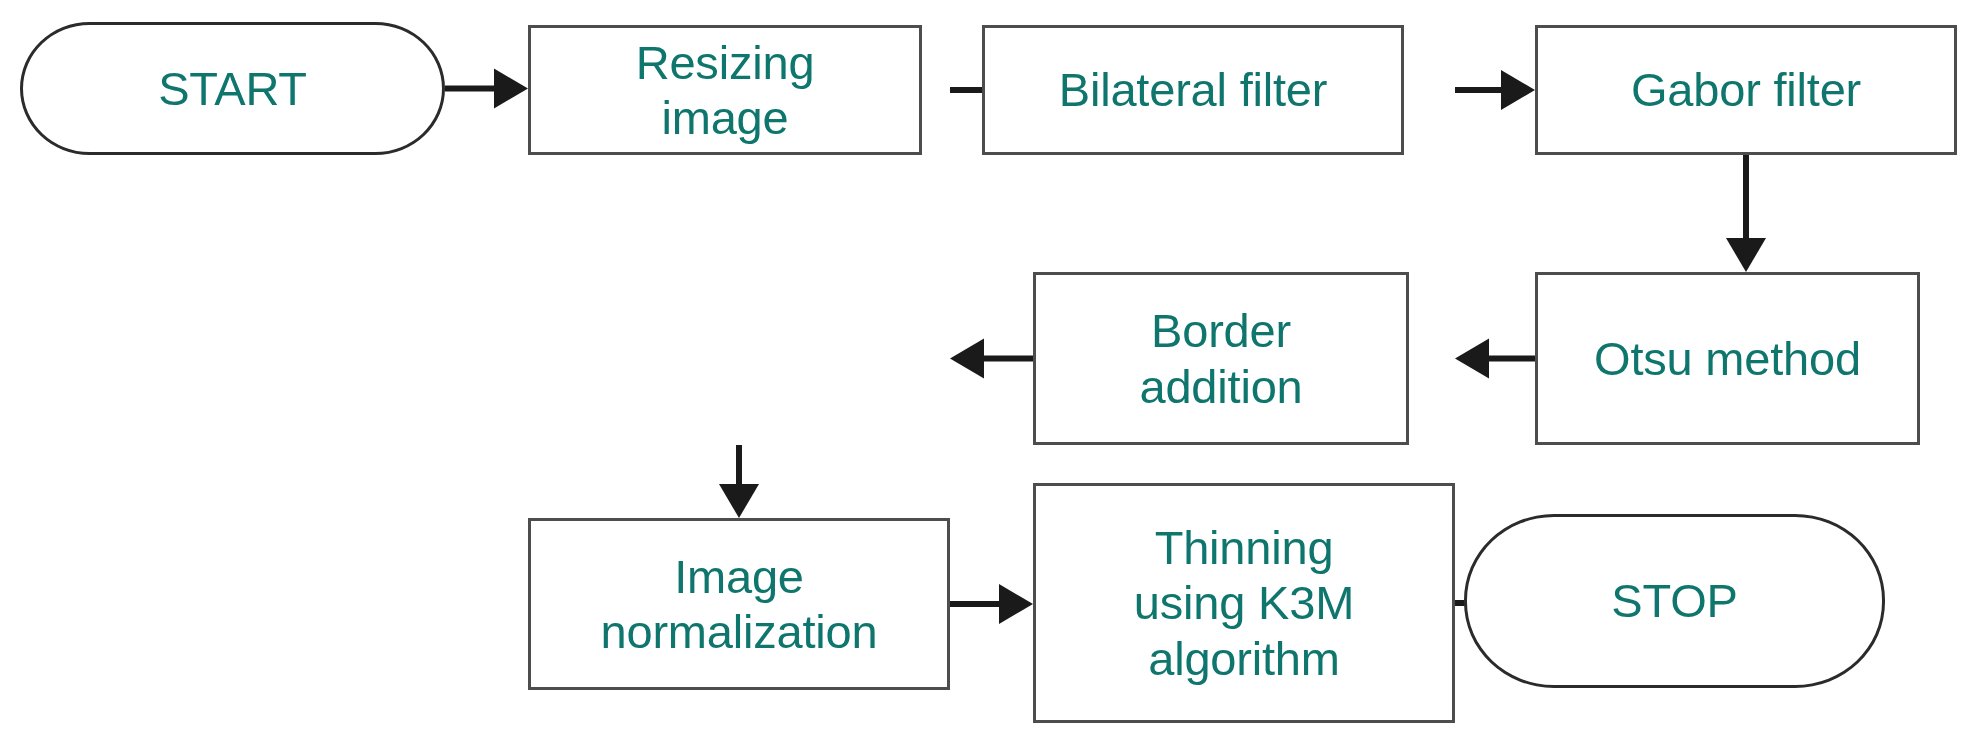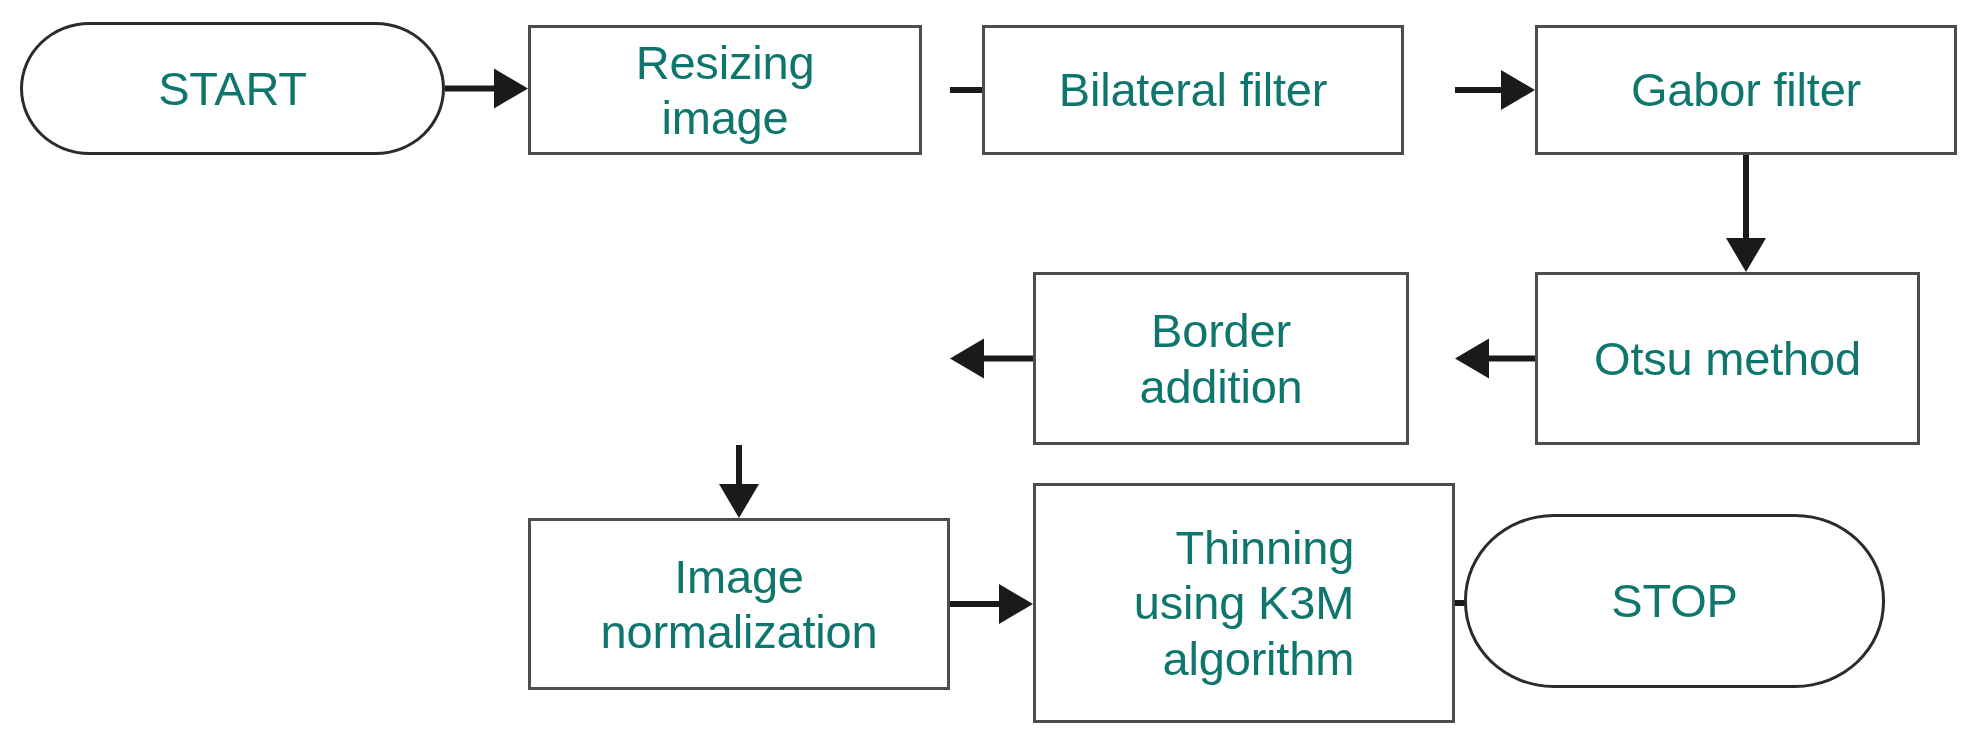--- a/index.html
+++ b/index.html
@@ -96,17 +96,17 @@
 <div class="node terminal" style="left: 20px; top: 22px; width: 425px; height: 133px;"><span class="node-label">START</span></div>
     <div class="node process" style="left: 528px; top: 25px; width: 394px; height: 130px;"><span class="node-label">Resizing
 image</span></div>
     <div class="node process" style="left: 982px; top: 25px; width: 422px; height: 130px;"><span class="node-label">Bilateral filter</span></div>
     <div class="node process" style="left: 1535px; top: 25px; width: 422px; height: 130px;"><span class="node-label">Gabor filter</span></div>
     <div class="node process" style="left: 1535px; top: 272px; width: 385px; height: 173px;"><span class="node-label">Otsu method</span></div>
     <div class="node process" style="left: 1033px; top: 272px; width: 376px; height: 173px;"><span class="node-label">Border
 addition</span></div>
     <div class="node process" style="left: 528px; top: 518px; width: 422px; height: 172px;"><span class="node-label">Image
 normalization</span></div>
-    <div class="node process" style="left: 1033px; top: 483px; width: 422px; height: 240px; text-align: right;"><span class="node-label">Thinning
+    <div class="node process" style="left: 1033px; top: 483px; width: 422px; height: 240px;"><span class="node-label">Thinning
 using K3M
 algorithm</span></div>
     <div class="node terminal" style="left: 1464px; top: 514px; width: 421px; height: 174px;"><span class="node-label">STOP</span></div>
   </div>
 
 </body></html>

